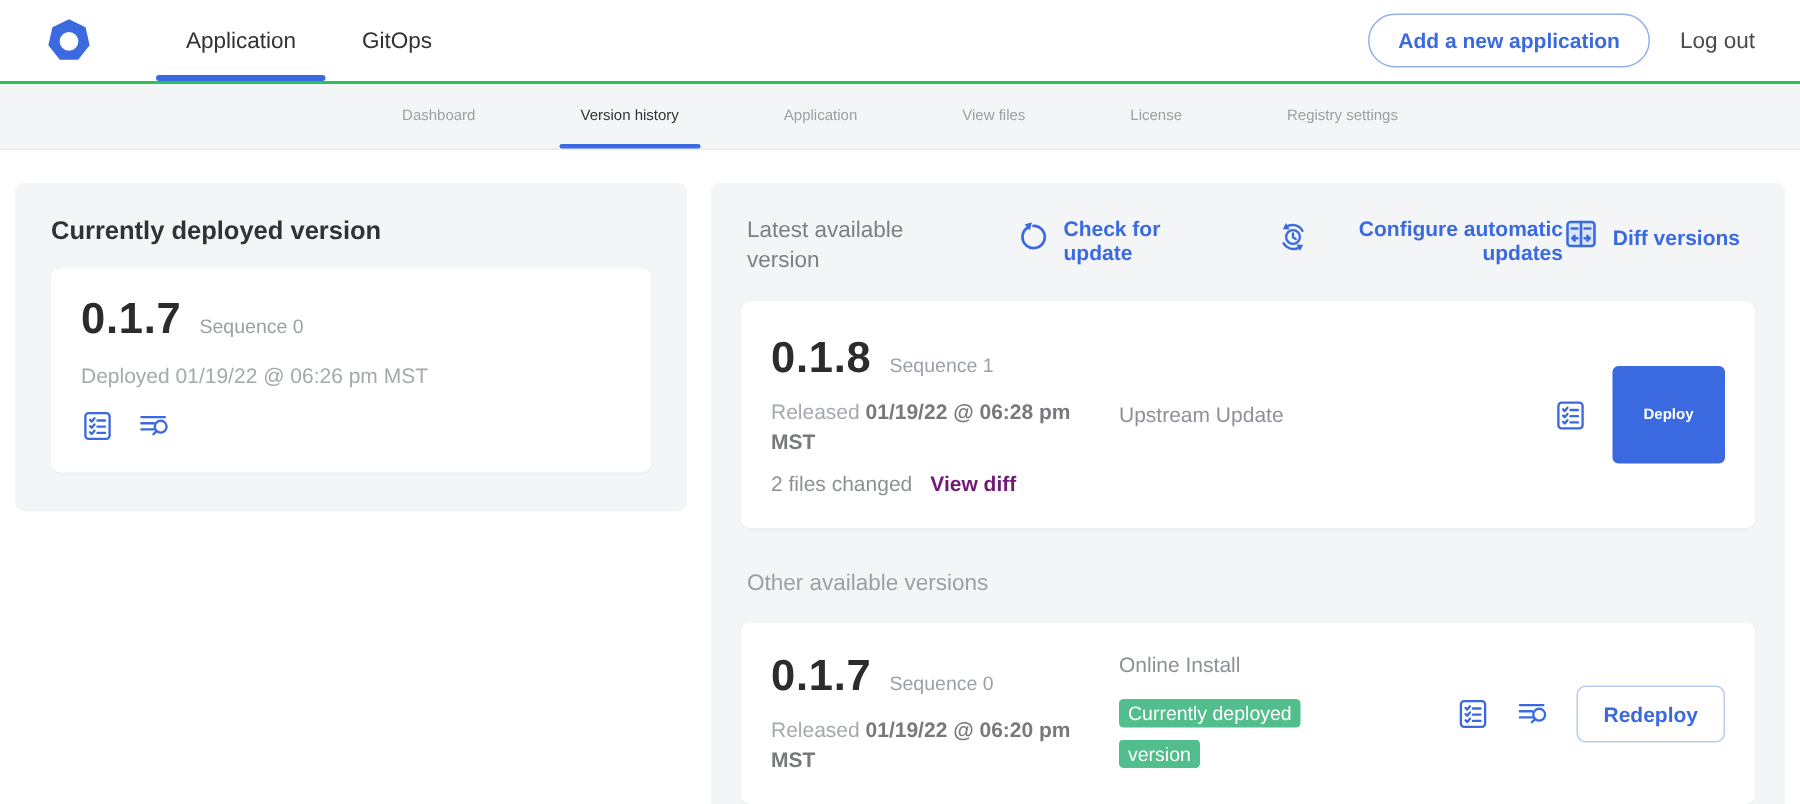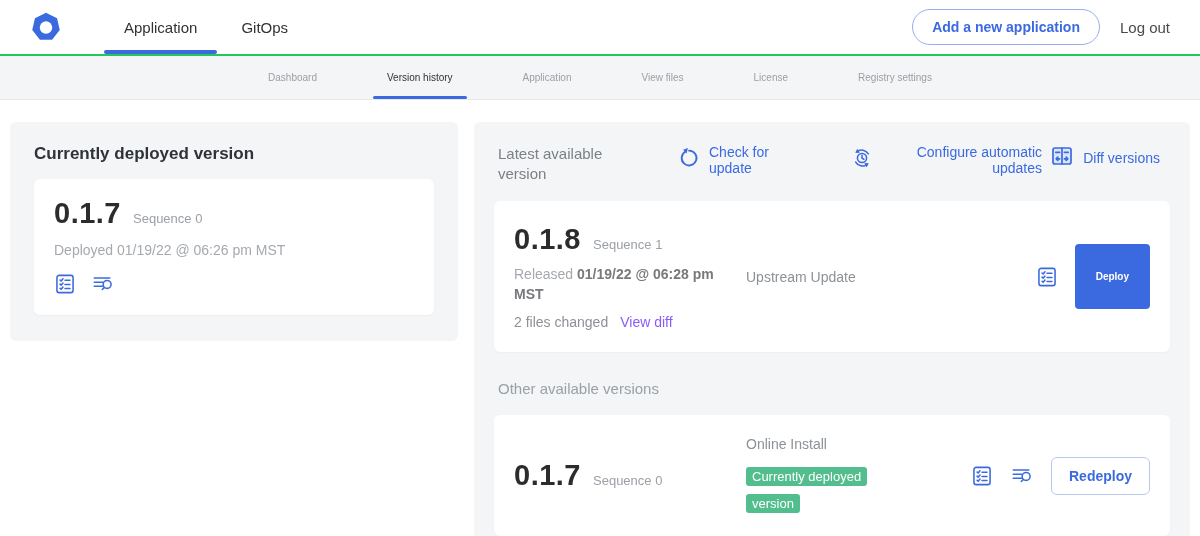--- a/index.html
+++ b/index.html
@@ -86,39 +86,39 @@
   .icon-row { display: flex; align-items: center; gap: 15px; margin-top: 15px; }
   .icon-btn { display: inline-flex; cursor: pointer; }
 
   
   .right-head { display: flex; align-items: flex-start; padding: 2px 4px 0 4px; }
   .right-title { width: 148px; font-size: 15px; color: #7b8087; line-height: 1.3; flex: none; }
   .head-action {
     display: flex; align-items: center; gap: 9px;
     color: #3b6ae0; cursor: pointer; text-decoration: none;
   }
-  .head-action .label { font-size: 14px; font-weight: 400; line-height: 1.15; }
+  .head-action .label { font-size: 14px; font-weight: 700; line-height: 1.15; }
   .action-check { margin-left: 32px; }
   .action-check .label { max-width: 78px; }
   .action-configure { margin-left: 64px; text-align: right; }
   .action-configure .label { max-width: 160px; }
   .action-diff { margin-left: auto; margin-right: 6px; }
 
   
   .version-card {
     margin-top: 18px;
     padding: 20px;
     display: flex; align-items: center;
   }
   .vc-info { width: 212px; flex: none; }
   .released { font-size: 14px; color: #a5a9ae; margin-top: 9px; line-height: 1.4; width: 205px; }
   .released b { color: #77797c; font-weight: 700; }
   .files-row { display: flex; align-items: center; margin-top: 10px; }
   .files-changed { font-size: 14px; color: #8d9196; }
-  .view-diff { font-size: 14px; font-weight: 400; color: #8b5cf6; margin-left: 12px; cursor: pointer; }
+  .view-diff { font-size: 14px; font-weight: 700; color: #701a75; margin-left: 12px; cursor: pointer; }
 
   .vc-middle { flex: 1; padding-left: 20px; }
   .source-label { font-size: 14px; font-weight: 500; color: #8d9196; }
   .badge-wrap { width: 152px; margin-top: 10px; line-height: 1.65; }
   .badge {
     display: inline;
     background: #52be8d; color: #fff;
     font-size: 13px; font-weight: 500;
     padding: 2px 6px; border-radius: 3px;
     -webkit-box-decoration-break: clone; box-decoration-break: clone;
@@ -297,20 +297,21 @@
     </div>
 
     <div class="other-title">Other available versions</div>
 
     <div class="white-card version-card">
       <div class="vc-info">
         <div class="version-row">
           <span class="version-number">0.1.7</span>
           <span class="sequence">Sequence 0</span>
         </div>
+        <div class="released"><span>Released </span><b>01/19/22 @ 06:20 pm MST</b></div>
       </div>
       <div class="vc-middle">
         <span class="source-label">Online Install</span>
         <div class="badge-wrap">
           <span class="badge">Currently deployed version</span>
         </div>
       </div>
       <div class="vc-actions">
         <span class="icon-btn">
           <svg width="22" height="22" viewBox="0 0 24 24">

